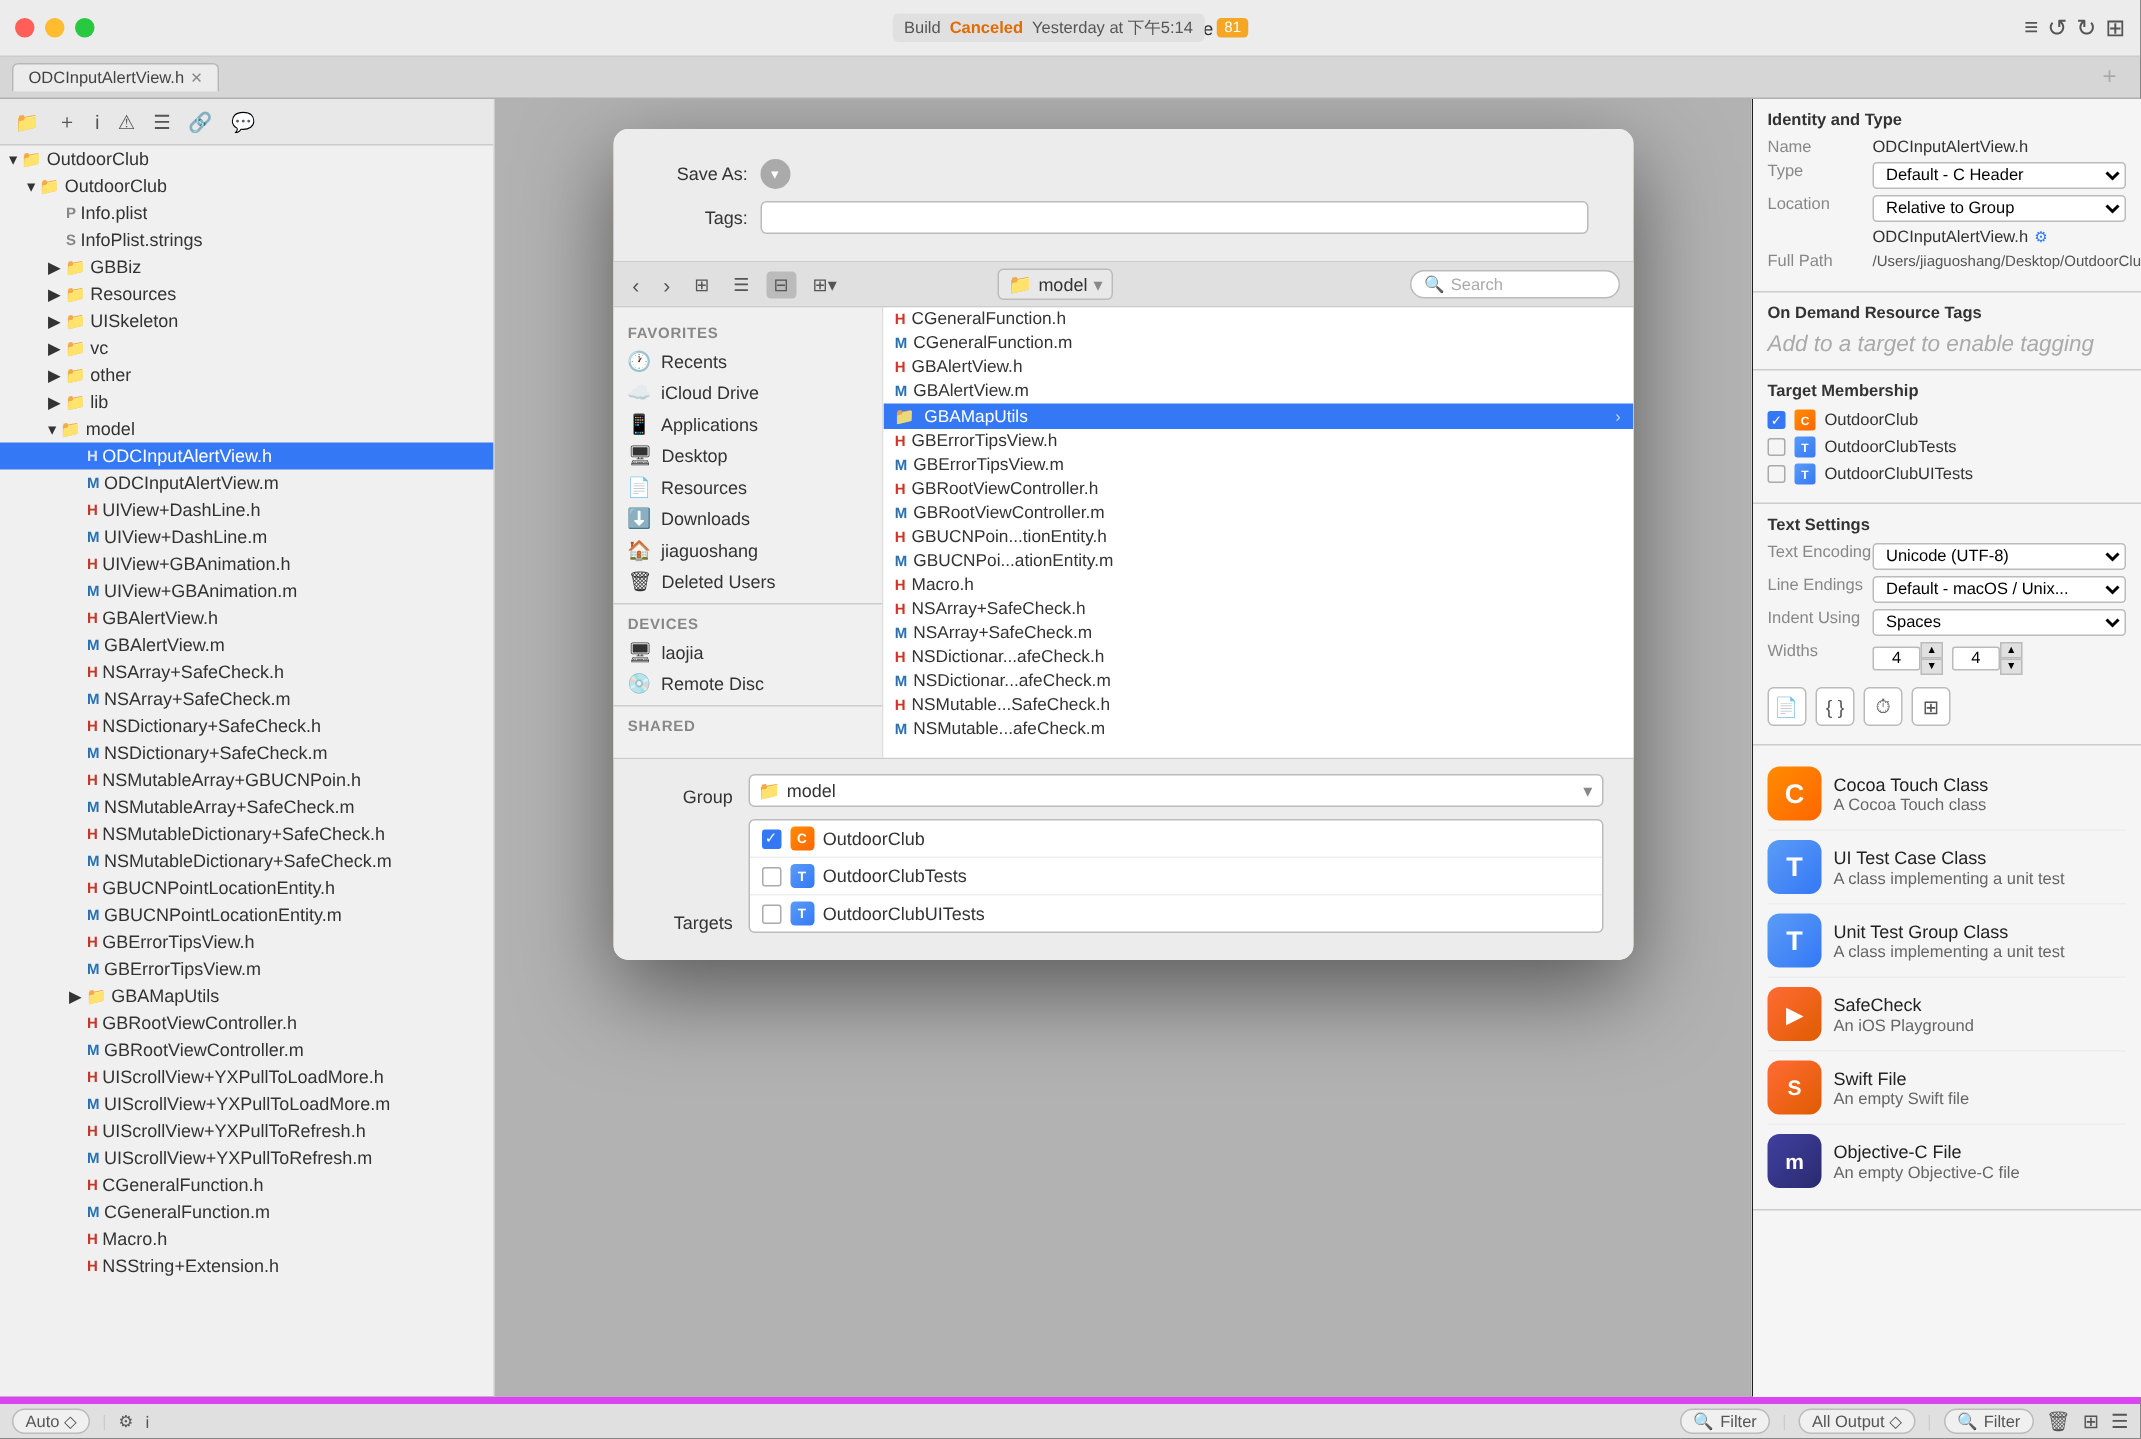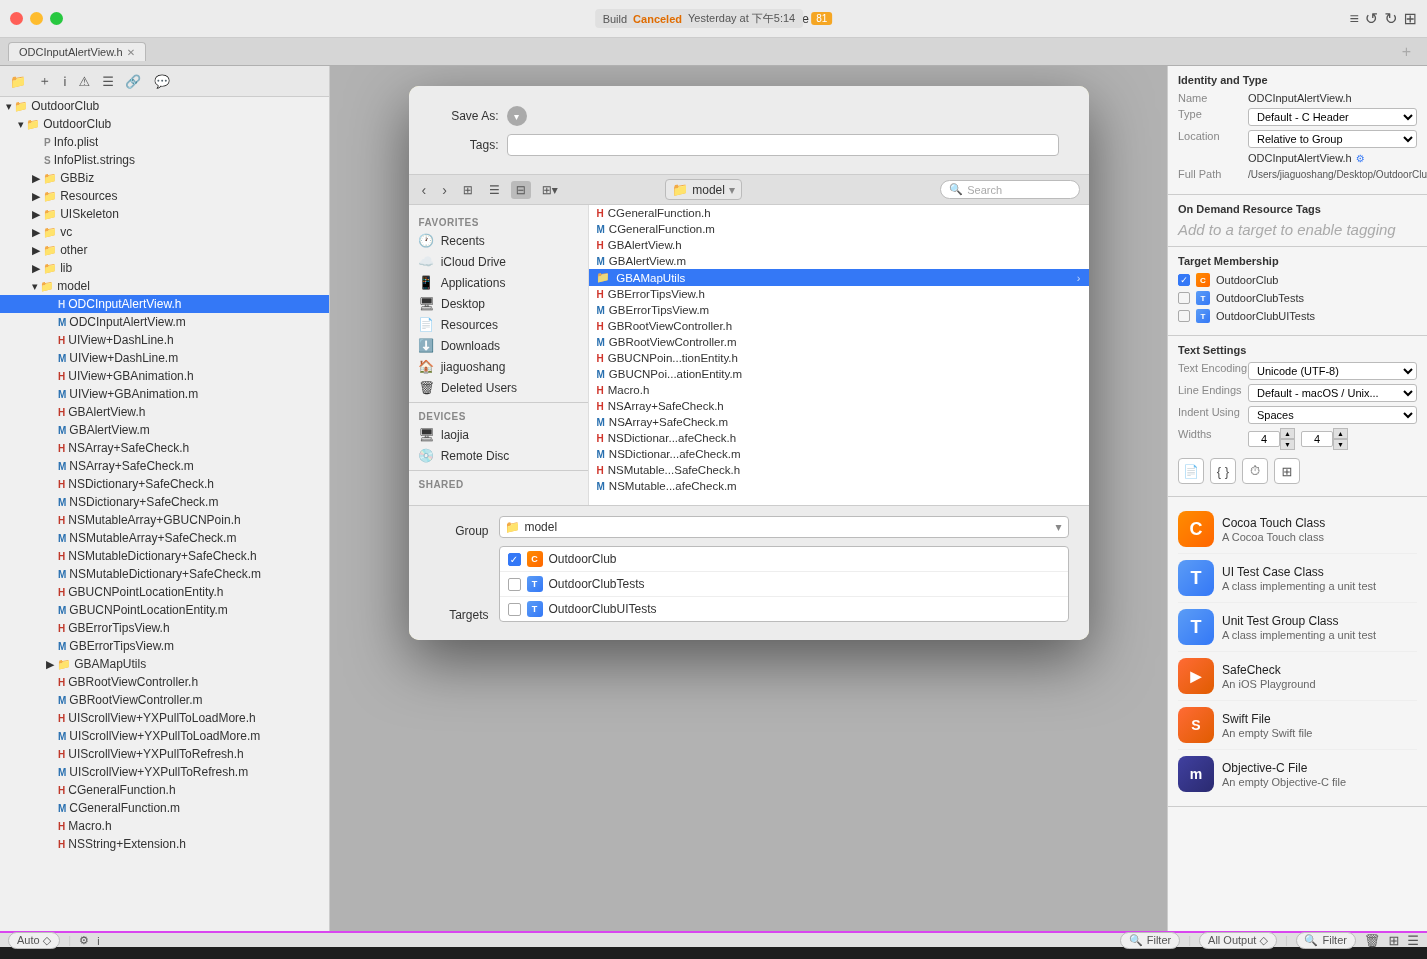--- a/index.html
+++ b/index.html
@@ -301,21 +301,21 @@
     .ti-orange { background: linear-gradient(135deg, #ff8c00, #ff6600); color: white; }
     .ti-blue { background: linear-gradient(135deg, #5b9cf6, #3478f6); color: white; }
     .ti-swift { background: linear-gradient(135deg, #ff6b35, #e05c00); color: white; }
     .ti-objc { background: linear-gradient(135deg, #4040a0, #2a2a70); color: white; }
     .template-info { flex: 1; }
     .template-name { font-size: 12px; font-weight: 500; color: #222; }
     .template-desc { font-size: 11px; color: #666; margin-top: 1px; }
 
     
     .bottom-bar {
-      height: 16px; background: #e0e0e0; border-top: 2px solid #d946ef;
+      height: 28px; background: #e0e0e0; border-top: 5px solid #d946ef;
       display: flex; align-items: center; padding: 0 8px; gap: 8px;
       font-size: 11px; color: #555;
     }
     .bottom-filter {
       display: flex; align-items: center; gap: 4px;
       background: #f0f0f0; border: 1px solid #bbb; border-radius: 10px;
       padding: 1px 8px; font-size: 11px;
     }
 
     

